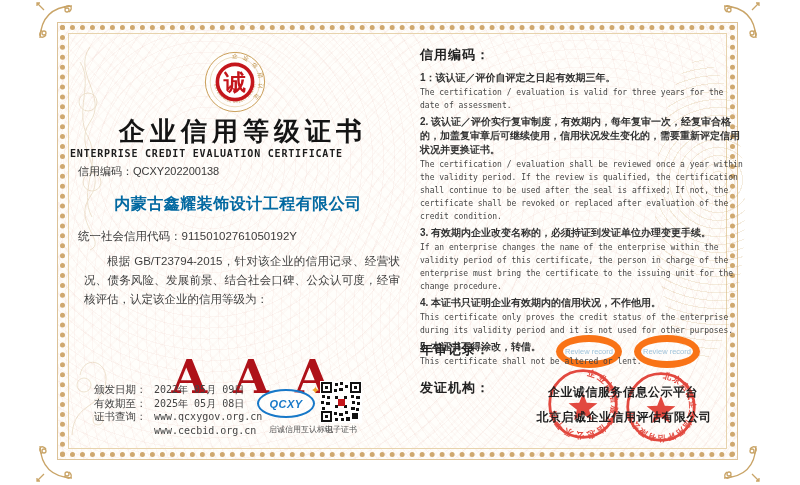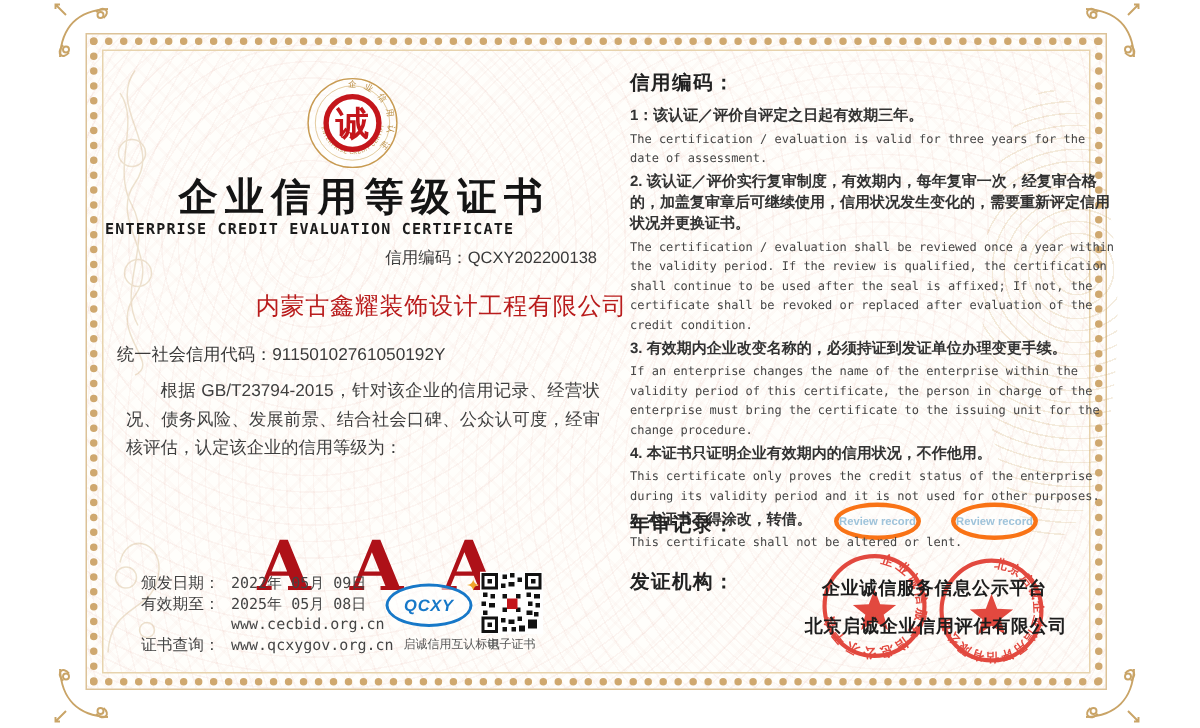--- a/index.html
+++ b/index.html
@@ -26,23 +26,23 @@
   .wm-right{
     position:absolute;left:655px;top:60px;width:90px;height:300px;z-index:0;border-radius:50%;
     background:repeating-radial-gradient(circle at 70% 40%, rgba(205,170,110,.22) 0 1px, transparent 1px 8px);
   }
   
   .seal{position:absolute;left:203px;top:50px;width:64px;height:64px;z-index:2;}
   .title{position:absolute;left:78px;top:114px;width:320px;text-align:center;
     font-family:"DejaVu Serif", serif;font-size:26px;font-weight:bold;letter-spacing:5px;padding-left:5px;color:#141414;z-index:2;}
   .subtitle{position:absolute;left:70px;top:148px;width:336px;
     font-family:"DejaVu Sans Mono", monospace;font-size:10px;font-weight:bold;letter-spacing:.8px;color:#1c1c1c;z-index:2;}
-  .credit-code{position:absolute;left:78px;top:164px;width:320px;text-align:right;font-size:11px;color:#3a3a3a;z-index:2;}
-  .company{position:absolute;left:58px;top:194px;width:360px;text-align:right;
-    font-size:16px;font-weight:normal;letter-spacing:.5px;color:#b91c1c;z-index:2;}
+  .credit-code{position:absolute;left:78px;top:164px;width:320px;text-align:left;font-size:11px;color:#3a3a3a;z-index:2;}
+  .company{position:absolute;left:58px;top:194px;width:360px;text-align:center;
+    font-size:16px;font-weight:bold;letter-spacing:.5px;color:#0369a1;z-index:2;}
   .social{position:absolute;left:78px;top:229px;width:320px;font-size:11.5px;color:#3a3a3a;z-index:2;}
   .desc{position:absolute;left:84px;top:252px;width:316px;font-size:11.5px;line-height:19px;
     text-indent:2em;text-align:justify;color:#3f3f3f;z-index:2;}
   .rating{position:absolute;left:78px;top:304px;width:320px;text-align:center;
     font-family:"DejaVu Serif", serif;font-size:46px;font-weight:bold;letter-spacing:26px;padding-left:26px;color:#ae1118;z-index:2;margin-top:46px;}
   .info-block{position:absolute;left:94px;top:383px;z-index:2;}
   .info-row{display:flex;font-size:10.5px;line-height:13.5px;color:#444;align-items:flex-end;}
   .info-row .lbl{width:60px;flex:none;}
   .info-row .val{font-family:"DejaVu Sans Mono", monospace;font-size:10px;color:#444;}
   .qcxy{position:absolute;left:257px;top:389px;width:54px;height:25px;border:2px solid #1778c8;border-radius:50%;
@@ -51,22 +51,22 @@
   .qcxy .star{position:absolute;top:-7px;right:-7px;font-size:11px;color:#f0a42a;font-style:normal;}
   .qcxy-caption{position:absolute;left:237px;top:424px;width:96px;text-align:right;font-size:8px;color:#555;z-index:2;}
   .qr{position:absolute;left:320px;top:381px;width:42px;height:42px;z-index:2;}
   .qr-caption{position:absolute;left:312px;top:424px;width:58px;text-align:center;font-size:8px;color:#555;z-index:2;}
   
   .notes-heading{position:absolute;left:420px;top:46px;font-size:13px;font-weight:bold;letter-spacing:1px;color:#222;z-index:2;}
   .notes-list{position:absolute;left:420px;top:71px;width:324px;z-index:2;}
   .note-zh{font-size:10px;font-weight:bold;color:#333;line-height:14px;margin-bottom:1px;}
   .note-en{font-family:"DejaVu Sans Mono", monospace;font-size:8px;color:#454545;line-height:13px;margin-bottom:3px;}
   .annual-label{position:absolute;left:420px;top:341px;font-size:13px;font-weight:bold;letter-spacing:1px;color:#222;z-index:2;}
-  .review-oval{position:absolute;width:52px;height:19px;border:3px solid #f97316;border-radius:50%;
-    display:flex;align-items:center;justify-content:center;font-size:7.5px;color:#9fc3da;z-index:1;background:rgba(255,255,255,.4);font-weight:bold;}
+  .review-oval{position:absolute;width:52px;height:19px;border:7px solid #f97316;border-radius:50%;
+    display:flex;align-items:center;justify-content:center;font-size:7.5px;color:#9fc3da;z-index:1;background:rgba(255,255,255,.4);}
   .oval-1{left:556px;top:335px;} .oval-2{left:634px;top:335px;}
   .issuer-label{position:absolute;left:420px;top:379px;font-size:13px;font-weight:bold;letter-spacing:1px;color:#222;z-index:2;}
   .stamp{position:absolute;width:74px;height:76px;z-index:1;opacity:.92;}
   .stamp-left{left:546px;top:366px;} .stamp-right{left:624px;top:369px;}
   .issuer-line{position:absolute;text-align:center;font-size:12px;font-weight:bold;color:#1d1d1d;z-index:2;letter-spacing:.5px;}
   .issuer-line-1{left:498px;top:384px;width:250px;}
   .issuer-line-2{left:494px;top:409px;width:260px;}
 </style>
 </head>
 <body>
@@ -168,27 +168,27 @@
         <span class="lbl">颁发日期：</span>
         <span class="val">2022年 05月 09日</span>
       </div>
 
       <div class="info-row">
         <span class="lbl">有效期至：</span>
         <span class="val">2025年 05月 08日</span>
       </div>
 
       <div class="info-row">
+        <span class="lbl">证书查询：</span>
+        <span class="val">www.qcxygov.org.cn</span>
+      </div>
+
+      <div class="info-row">
         <span class="lbl"></span>
         <span class="val">www.cecbid.org.cn</span>
-      </div>
-
-      <div class="info-row">
-        <span class="lbl">证书查询：</span>
-        <span class="val">www.qcxygov.org.cn</span>
       </div>
     </div>
 
   <div class="qcxy">
     <span class="txt">QCXY</span>
     <span class="star">✦</span>
   </div>
   <div class="qcxy-caption">启诚信用互认标识</div>
 
   <svg class="qr" viewBox="0 0 42 42">

